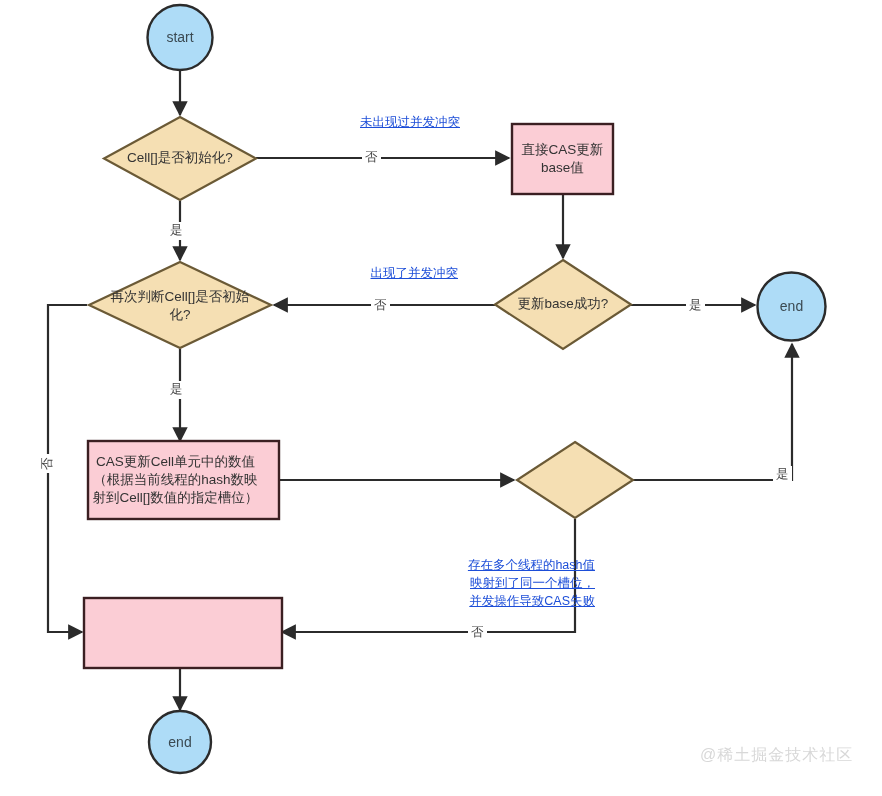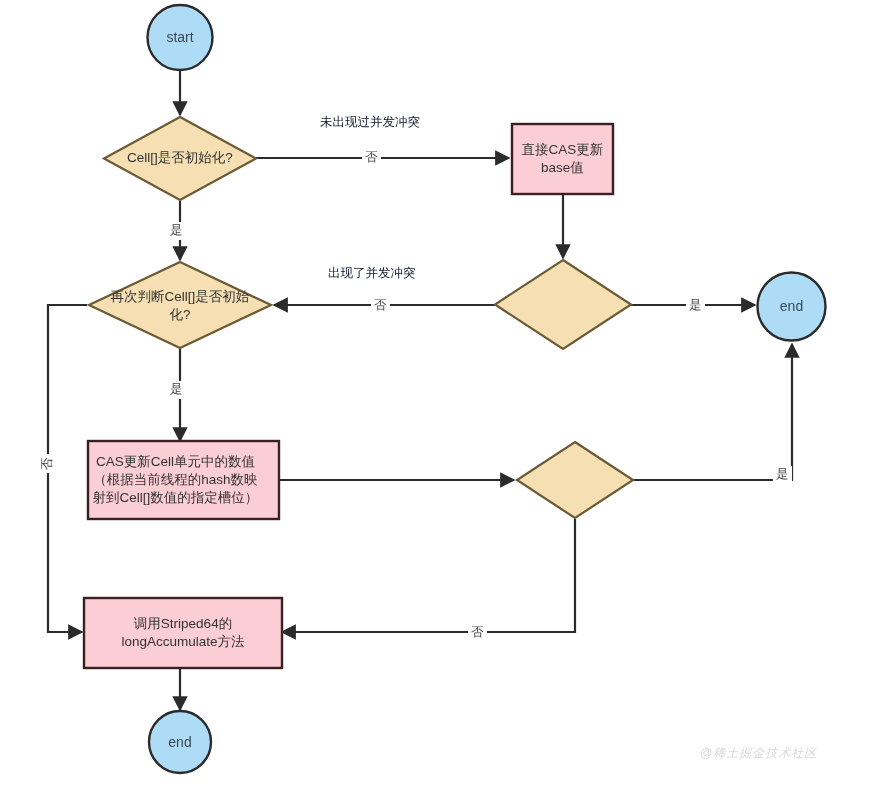--- a/index.html
+++ b/index.html
@@ -41,37 +41,37 @@
     color: #444444;
     font-size: 12.5px;
     background: #ffffff;
     padding: 0 3px;
     line-height: 1.4;
     white-space: pre-line;
     text-align: center;
   }
   .note-label {
     position: absolute;
-    color: #0f172a;
+    color: #1d4ed8;
     font-size: 12.5px;
     line-height: 1.45;
     white-space: pre-line;
-    text-align: left;
+    text-align: right;
+    text-decoration: underline;
   }
   .edge-label.vert {
     transform: rotate(-90deg);
     transform-origin: center center;
   }
   .watermark {
     position: absolute;
     color: #d8d8d8;
-    font-size: 12px;
+    font-size: 16px;
     letter-spacing: 1px;
     white-space: nowrap;
-    font-style: italic;
   }
 </style>
 </head>
 <body>
 
 <div id="canvas">
 
   <svg id="flow-svg" width="882" height="796">
     <defs>
       <marker id="arrow" viewBox="0 0 10 10" refX="9" refY="5" markerWidth="7" markerHeight="7" orient="auto-start-reverse">
@@ -127,33 +127,32 @@
     <circle cx="180" cy="742" r="31" fill="#aedcf7" stroke="#2b2b2b" stroke-width="2.4"></circle>
   </svg>
 
   <div class="node-label terminal-label" style="left:148px; top:17px; width:64px; height:41px;">start</div>
 
   <div class="node-label" style="left:514px; top:126px; width:97px; height:66px;">直接CAS更新
 base值</div>
 
   <div class="node-label" style="left:106px; top:146px; width:148px; height:25px;">Cell[]是否初始化?</div>
 
+  <div class="node-label" style="left:499px; top:292px; width:128px; height:25px;">更新base成功?</div>
 
   <div class="node-label terminal-label" style="left:758px; top:286px; width:67px; height:41px;">end</div>
 
   <div class="node-label" style="left:96px; top:286px; width:168px; height:40px;">再次判断Cell[]是否初始
 化?</div>
 
   <div class="node-label" style="left:82px; top:444px; width:187px; height:72px;">CAS更新Cell单元中的数值
 （根据当前线程的hash数映
 射到Cell[]数值的指定槽位）</div>
 
 
-  <div class="node-label" style="left:86px; top:601px; width:194px; height:64px;">调用Striped64的
-longAccumulate方法</div>
 
   <div class="node-label terminal-label" style="left:149px; top:722px; width:62px; height:40px;">end</div>
 
   <div class="edge-label" style="left:362px; top:149px;">否</div>
 
   <div class="edge-label" style="left:167px; top:222px;">是</div>
 
   <div class="edge-label" style="left:371px; top:297px;">否</div>
 
   <div class="edge-label" style="left:686px; top:297px;">是</div>
@@ -163,16 +162,19 @@
   <div class="edge-label vert" style="left:38px; top:455px;">否</div>
 
   <div class="edge-label" style="left:773px; top:466px;">是</div>
 
   <div class="edge-label" style="left:468px; top:624px;">否</div>
 
   <div class="note-label" style="left:320px; top:113px; width:140px;">未出现过并发冲突</div>
 
   <div class="note-label" style="left:328px; top:264px; width:130px;">出现了并发冲突</div>
 
+  <div class="note-label" style="left:395px; top:556px; width:200px;">存在多个线程的hash值
+映射到了同一个槽位，
+并发操作导致CAS失败</div>
 
   <div class="watermark" style="left:700px; top:745px;">@稀土掘金技术社区</div>
 
 </div>
 
 </body></html>

